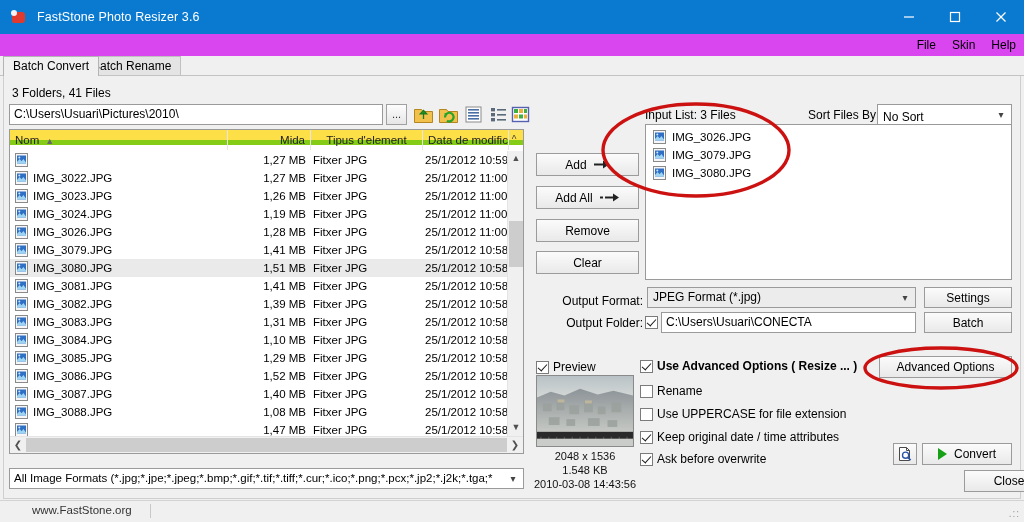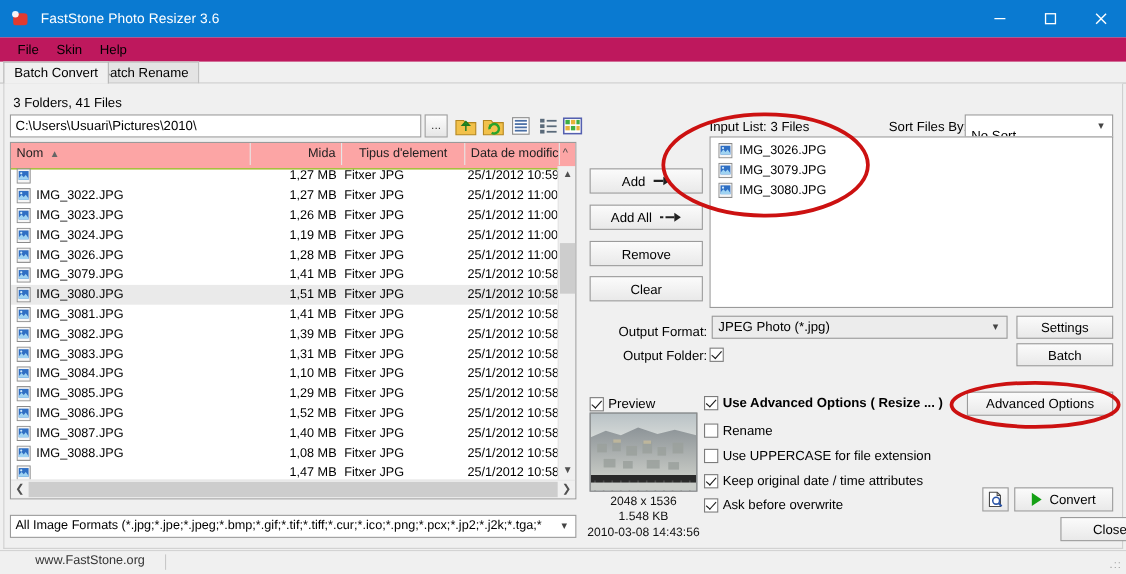--- a/index.html
+++ b/index.html
@@ -23,21 +23,21 @@
   .tb-icon .sq2 { position:absolute; left:0px; top:1px; width:6px; height:6px;
     background:#ffffff; border-radius:50%; opacity:.92;}
   .tb-title { color:#fff; font-size:12.5px; margin-left:10px; letter-spacing:.1px; }
   .win-btns { position:absolute; right:0; top:0; height:34px; display:flex; }
   .win-btn { width:46px; height:34px; display:flex; align-items:center; justify-content:center;
     color:#fff; }
   .win-btn svg { display:block; }
 
   
   .menubar { position:absolute; left:0; top:34px; width:1024px; height:22px;
-    background:#be185d; display:flex; align-items:center; padding-left:8px; }
+    background:#d946ef; display:flex; align-items:center; padding-left:8px;justify-content:flex-end; }
   .menu-item { padding:2px 8px; font-size:12px; color:#000; }
 
   
   .tabstrip { position:absolute; left:0; top:56px; width:1008px; height:20px; }
   .tab { position:absolute; top:0; height:20px; line-height:19px;
     font-size:12px; padding:0 9px; background:#eaeaea;
     border:1px solid #c0c0c0; border-bottom:none; color:#000; }
   .tab.active { background:#f0f0f0; border-color:#b4b4b4; z-index:3; }
   .tab#tab0 { left:3px; }
   .tab#tab1 { left:82px; background:#e4e4e4; }
@@ -61,22 +61,22 @@
     font-size:11px; text-align:center; line-height:18px; color:#333;
   }
   .tbtn { position:absolute; top:104px; width:21px; height:21px; }
   .tbtn svg { display:block; }
 
   
   .filelist {
     position:absolute; left:9px; top:129px; width:515px; height:325px;
     background:#fff; border:1px solid #9a9a9a; overflow:hidden;
   }
-  .fl-head { position:relative; height:24px; background:#fca5a5;
-    border-bottom:1px solid #84cc16; }
+  .fl-head { position:relative; height:15px; background:#fde047;
+    border-bottom:5px solid #84cc16; }
   .fl-head .col { position:absolute; top:0; height:20px; line-height:20px;
     font-size:11.5px; color:#222; border-right:1px solid #e6e6e6; padding:0 5px;
     white-space:nowrap; overflow:hidden; }
   .col-nom   { left:0;   width:218px; }
   .col-mida  { left:218px; width:83px; text-align:right; }
   .col-tipus { left:301px; width:112px;text-align:center; }
   .col-data  { left:413px; width:86px; border-right:none; }
   .sortcaret { font-size:9px; margin-left:6px; color:#666; }
   .hdr-scroll-up { position:absolute; right:2px; top:0; width:14px; height:20px;
     line-height:20px; text-align:center; font-size:10px; color:#444; }
@@ -130,21 +130,21 @@
   #btnRemove { top:219px; }
   #btnClear  { top:251px; }
   .arrow-ic { margin-left:7px; display:inline-block; }
 
   
   .inputlabel { position:absolute; left:645px; top:108px; font-size:12px; }
   .sortlabel  { position:absolute; left:808px; top:108px; font-size:12px; }
   .sortcombo {
     position:absolute; left:877px; top:104px; width:135px; height:21px;
     background:#fff; border:1px solid #9a9a9a; font-size:12px;
-    line-height:19px; padding:9px 18px 0 5px; overflow:hidden; white-space:nowrap;
+    line-height:19px; padding:3px 18px 0 5px; overflow:hidden; white-space:nowrap;
   }
   .sortcombo .cv { position:absolute; right:3px; top:0; width:14px; height:19px;
     text-align:center; line-height:19px; font-size:10px; color:#444; }
 
   .inputlist {
     position:absolute; left:645px; top:124px; width:367px; height:156px;
     background:#fff; border:1px solid #9a9a9a; overflow:hidden; padding-top:3px;
   }
   .ilrow { position:relative; height:18px; line-height:18px; font-size:11.5px;
     padding-left:26px; }
@@ -587,27 +587,28 @@
       <div class="ilrow"><span class="ic"><svg width="13" height="14" viewBox="0 0 13 14">
             <rect x="0.5" y="0.5" width="12" height="13" fill="#f6f6f6" stroke="#8a8a8a"></rect>
             <rect x="2" y="2.5" width="9" height="8" fill="#2f6fc4"></rect>
             <path d="M2 9l2.6-3 2 2.2 1.8-2.2L11 9.5v1H2z" fill="#9fd3f2"></path>
             <circle cx="4.3" cy="4.6" r="1" fill="#cfe9fb"></circle>
           </svg></span><span>IMG_3080.JPG</span></div>
     </div>
 
   <div class="lbl-right" id="lblOutFmt">Output Format:</div>
   <div class="fmtcombo">
-    <span>JPEG Photo (*.jpg)</span>
+    <span>JPEG Format (*.jpg)</span>
     <span class="cv">▾</span>
   </div>
   <div class="btn" id="btnSettings">Settings</div>
 
   <div class="lbl-right" id="lblOutFld">Output Folder:</div>
   <div class="cb checked" id="cbOutFolder"></div>
+  <div class="foldbox">C:\Users\Usuari\CONECTA</div>
   <div class="btn" id="btnBrowse">Batch</div>
 
   <div class="cb checked" id="cbPreview"></div>
   <div class="cbl" id="lPreview">Preview</div>
 
   <div class="cb checked" id="cbAdvanced"></div>
   <div class="cbl bold" id="lAdvanced">Use Advanced Options ( Resize ... )</div>
 
   <div class="cb" id="cbRename"></div>
   <div class="cbl" id="lRename">Rename</div>

